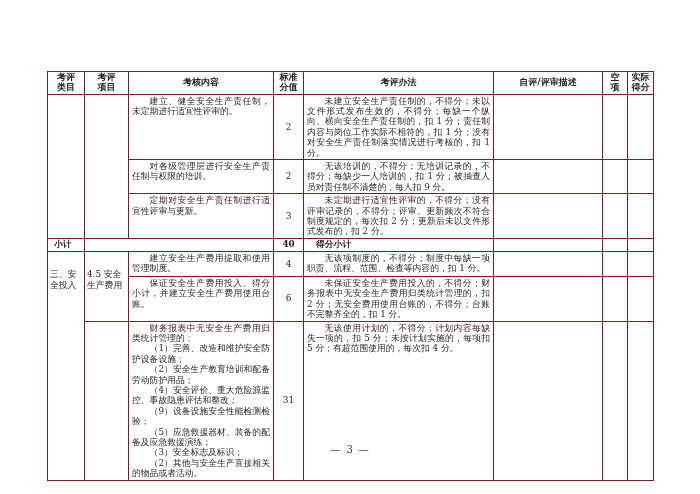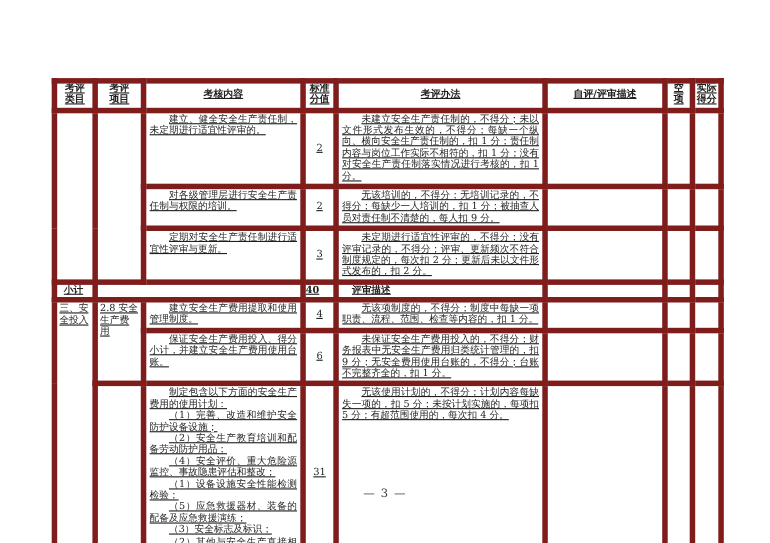--- a/index.html
+++ b/index.html
@@ -12,36 +12,36 @@
     -webkit-font-smoothing:antialiased;
   }
   .page { position:absolute; inset:0; background:#ffffff; overflow:hidden; }
 
   table.assessment {
     position:absolute; left:47px; top:71px;
     width:606px;
     border-collapse:collapse; table-layout:fixed;
     font-size:8.8px; line-height:10.4px;
   }
-  td, th { border:5px solid #7f1d1d; padding:0; vertical-align:top; overflow:hidden;text-decoration:underline; }
+  td, th { border:1px solid #7f1d1d; padding:0; vertical-align:top; overflow:hidden; }
 
   th {
     font-weight:bold; text-align:center; vertical-align:middle;
     white-space:pre-line; line-height:9.8px; font-size:9px; padding:1px 0;
   }
-  .cat-cell, .item-cell { padding:1px 2px; line-height:10.8px; }
+  .cat-cell, .item-cell { padding:17px 2px; line-height:10.8px; }
   .content-cell { padding:1px 3px 1px 3px; text-align:justify; }
   .method-cell  { padding:1px 3px 1px 3px; text-align:justify; }
   .score-cell   { text-align:center; vertical-align:middle; font-size:9px; }
   .para { margin:0; text-indent:2em; }
 
   tr.subtotal td { font-weight:bold; vertical-align:middle; line-height:11px;margin-left:40px; }
   .subtotal-label  { padding:0 0 0 6px; }
   .subtotal-method { padding:0 0 0 12px; }
-  .subtotal-score  { }
+  .subtotal-score  { text-align:center; }
 
   .page-number {
     position:absolute; left:0; right:0; top:443px;
     text-align:center; font-size:10.5px; color:#3c3c3c;
     letter-spacing:1px;
   }
 </style>
 </head>
 <body>
 
@@ -114,62 +114,62 @@
           </td>
       <td></td>
       <td></td>
       <td></td>
     </tr>
 
     <tr class="subtotal" style="height:13px">
       <td class="subtotal-label">小计</td>
       <td colspan="2"></td>
       <td class="subtotal-score">40</td>
-      <td class="subtotal-method">评审描述</td>
+      <td class="subtotal-method">得分小计</td>
       <td></td>
       <td></td>
       <td></td>
     </tr>
 
     <tr style="height:25px">
       <td class="cat-cell" rowspan="3">三、安全投入</td>
-      <td class="item-cell" rowspan="2">2.8 安全生产费用</td>
+      <td class="item-cell" rowspan="2">4.5 安全生产费用</td>
       <td class="content-cell">
             <p class="para">建立安全生产费用提取和使用管理制度。</p>
           </td>
       <td class="score-cell">4</td>
       <td class="method-cell">
             <p class="para">无该项制度的，不得分；制度中每缺一项职责、流程、范围、检查等内容的，扣 1 分。</p>
           </td>
       <td></td>
       <td></td>
       <td></td>
     </tr>
 
     <tr style="height:41px">
       <td class="content-cell">
             <p class="para">保证安全生产费用投入、得分小计，并建立安全生产费用使用台账。</p>
           </td>
       <td class="score-cell">6</td>
       <td class="method-cell">
-            <p class="para">未保证安全生产费用投入的，不得分；财务报表中无安全生产费用归类统计管理的，扣 9 分；无安全费用使用台账的，不得分；台账不完整齐全的，扣 1 分。</p>
+            <p class="para">未保证安全生产费用投入的，不得分；财务报表中无安全生产费用归类统计管理的，扣 2 分；无安全费用使用台账的，不得分；台账不完整齐全的，扣 1 分。</p>
           </td>
       <td></td>
       <td></td>
       <td></td>
     </tr>
 
     <tr style="height:138px">
       <td class="item-cell"></td>
       <td class="content-cell">
-            <p class="para">制定包含以下方面的安全生产费用的使用计划：</p>
+            <p class="para">财务报表中无安全生产费用归类统计管理的：</p>
             <p class="para">（1）完善、改造和维护安全防护设备设施；</p>
             <p class="para">（2）安全生产教育培训和配备劳动防护用品；</p>
             <p class="para">（4）安全评价、重大危险源监控、事故隐患评估和整改；</p>
-            <p class="para">（1）设备设施安全性能检测检验；</p>
+            <p class="para">（9）设备设施安全性能检测检验；</p>
             <p class="para">（5）应急救援器材、装备的配备及应急救援演练；</p>
             <p class="para">（3）安全标志及标识；</p>
             <p class="para">（2）其他与安全生产直接相关的物品或者活动。</p>
           </td>
       <td class="score-cell">31</td>
       <td class="method-cell">
             <p class="para">无该使用计划的，不得分；计划内容每缺失一项的，扣 5 分；未按计划实施的，每项扣 5 分；有超范围使用的，每次扣 4 分。</p>
           </td>
       <td></td>
       <td></td>

